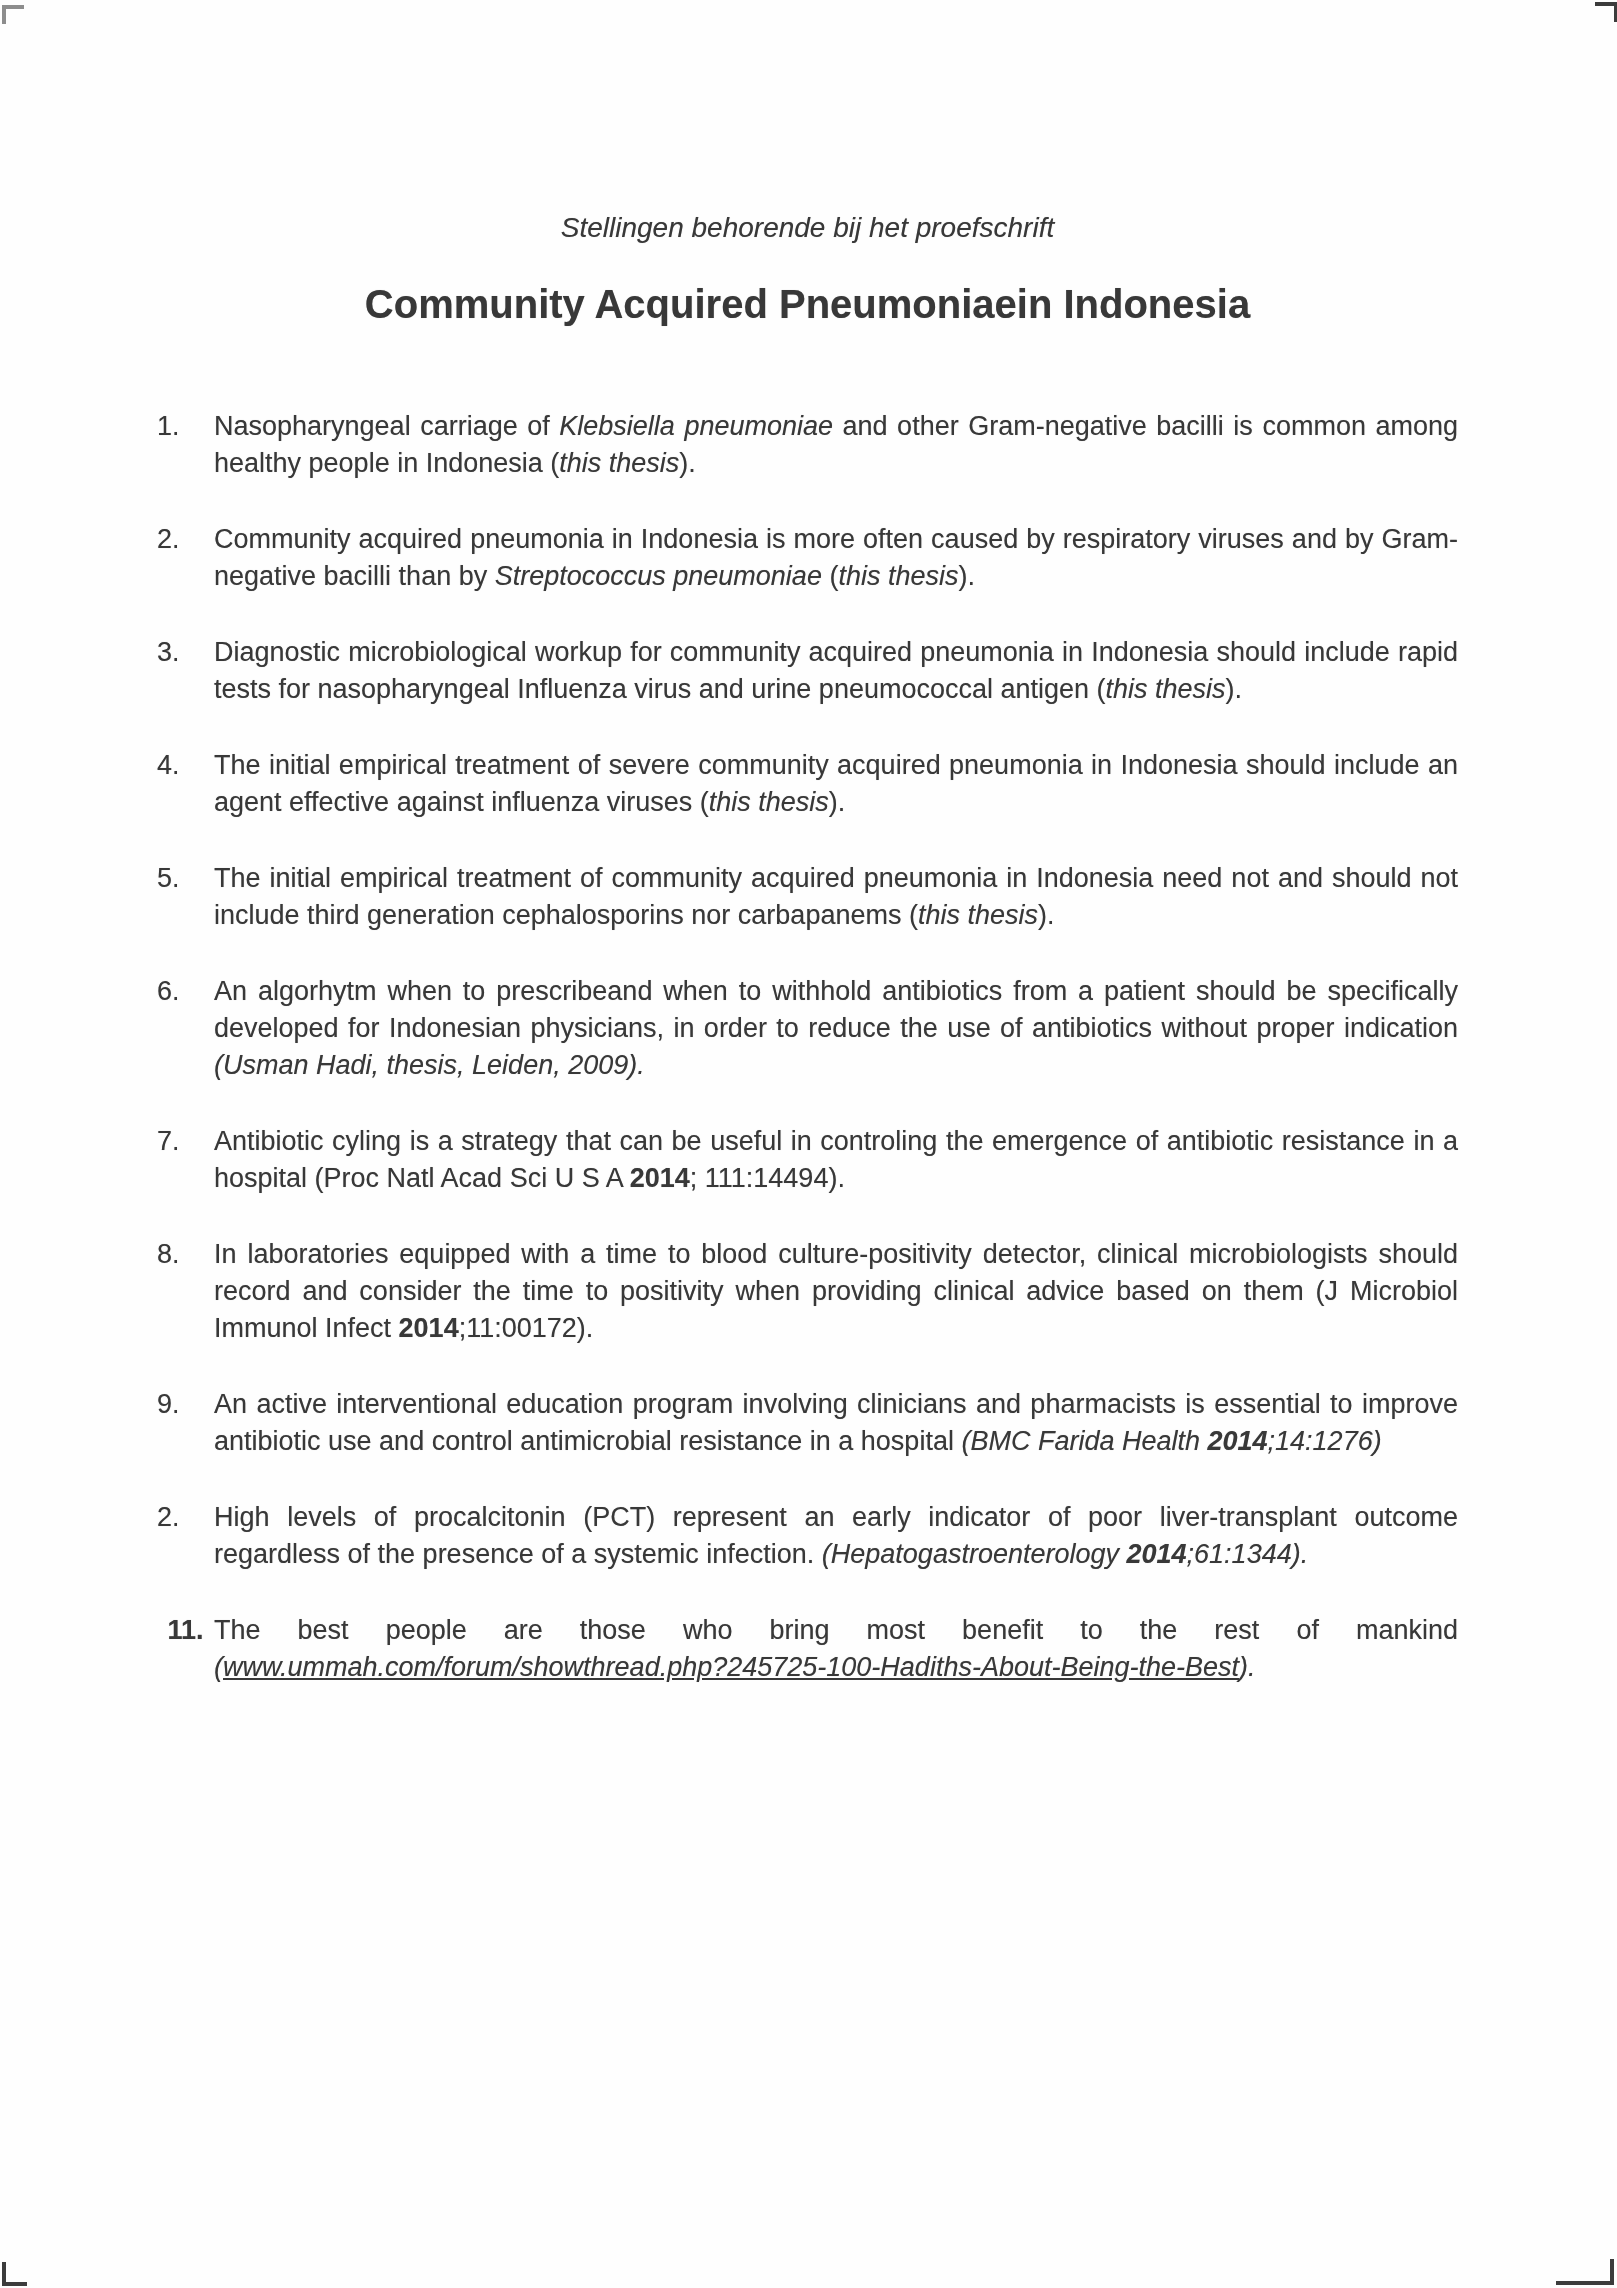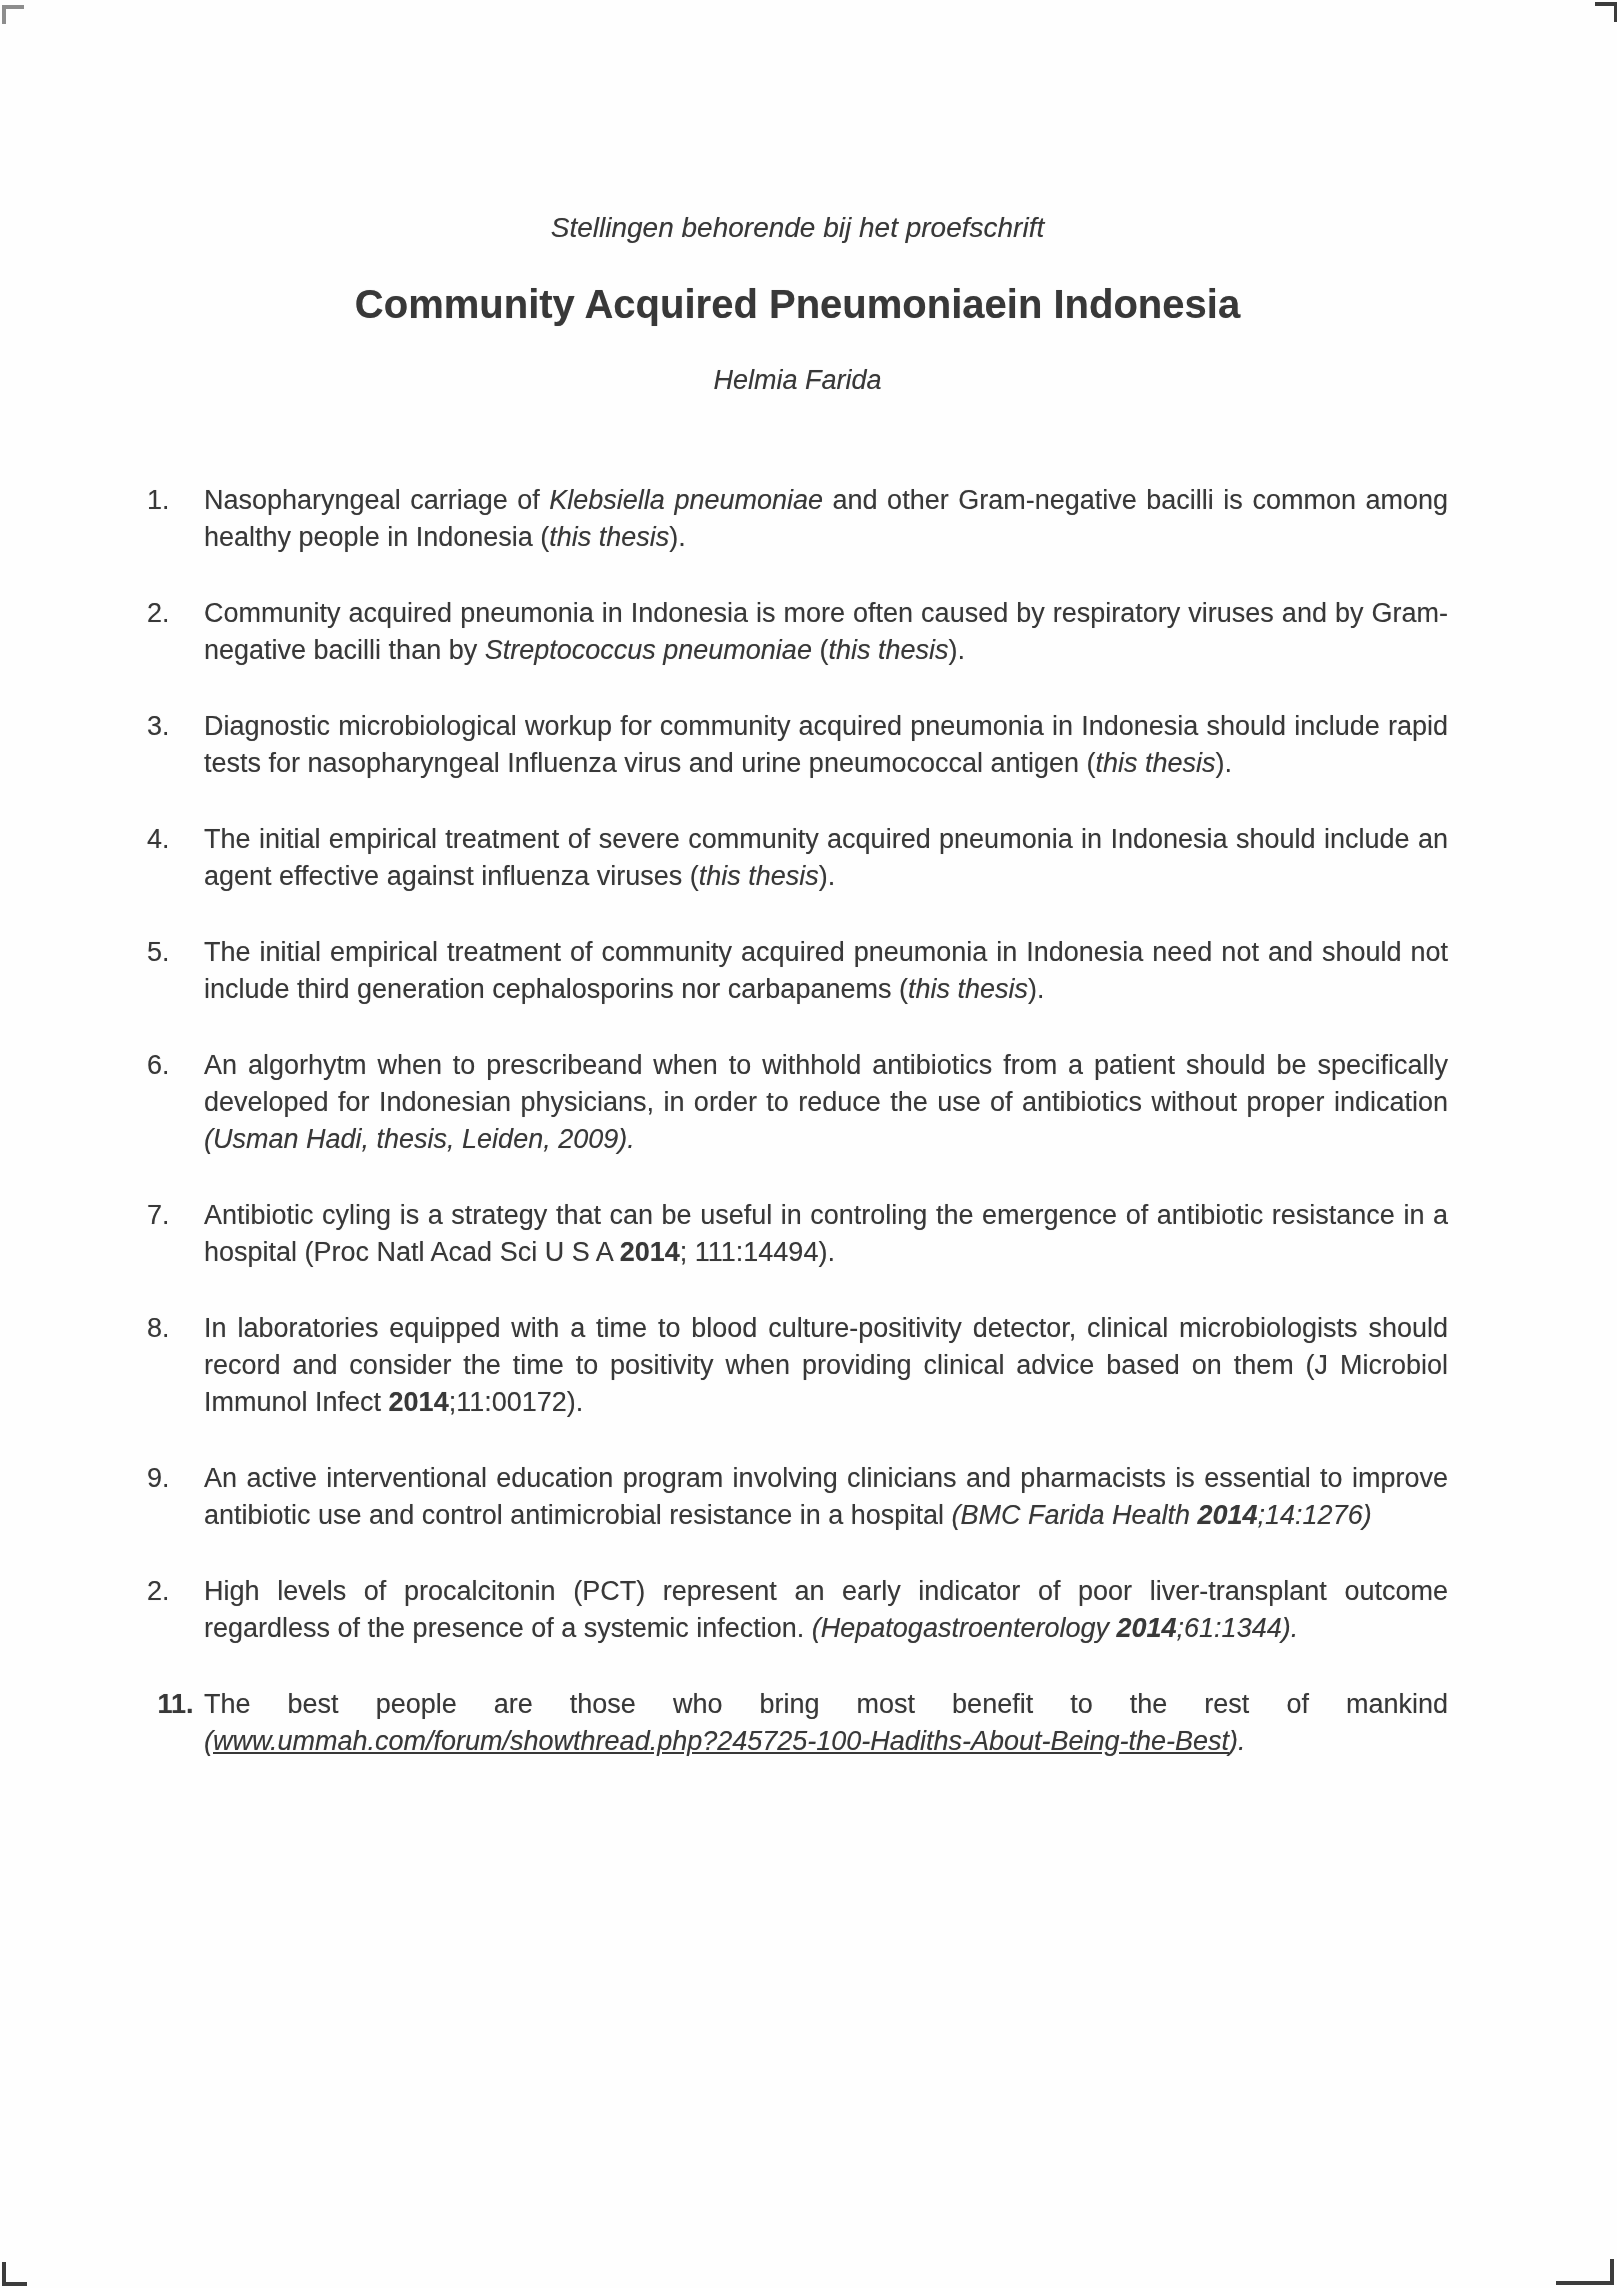--- a/index.html
+++ b/index.html
@@ -10,21 +10,21 @@
     overflow:hidden;
     font-family:"Liberation Sans","DejaVu Sans",sans-serif;
     color:#383838;
   }
   .scan {
     filter: blur(0.3px);
     text-shadow: 0 0 0.7px rgba(70,70,70,0.45);
   }
   .content {
     position:absolute;
-    left:147px; top:0;
+    left:157px; top:0;
     width:1301px;
   }
   .header { text-align:center; }
   .subtitle {
     margin-top:210px;
     font-size:28px;
     line-height:35px;
     font-style:italic;
   }
   .title {
@@ -76,21 +76,20 @@
 
   <div class="crop crop-tl"></div>
   <div class="crop crop-tr"></div>
   <div class="crop crop-bl"></div>
   <div class="crop crop-br"></div>
 
   <div class="content scan">
     <div class="header">
       <div class="subtitle">Stellingen behorende bij het proefschrift</div>
       <div class="title">Community Acquired Pneumoniaein Indonesia</div>
-      <div class="author">Helmia Farida</div>
     </div>
 
     <div class="prop-list">
       <div class="item">
         <span class="num">1.</span>
         <span class="text"><span>Nasopharyngeal carriage of </span><span class="it">Klebsiella pneumoniae</span><span> and other Gram-negative bacilli  is common among healthy people in Indonesia (</span><span class="it">this thesis</span><span>).</span></span>
       </div>
       <div class="item">
         <span class="num">2.</span>
         <span class="text"><span>Community acquired pneumonia in Indonesia is more often caused by respiratory viruses and by Gram-negative bacilli than by </span><span class="it">Streptococcus pneumoniae</span><span> (</span><span class="it">this thesis</span><span>).</span></span>

